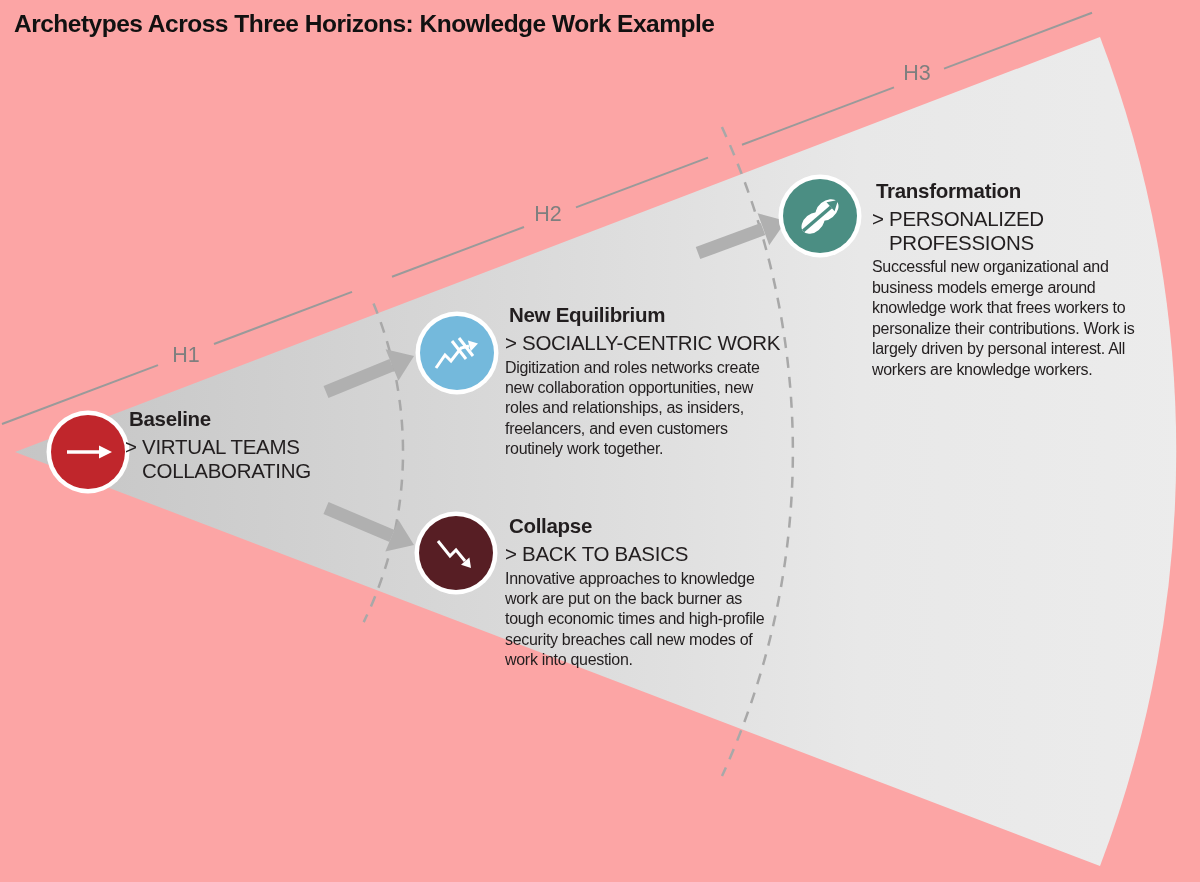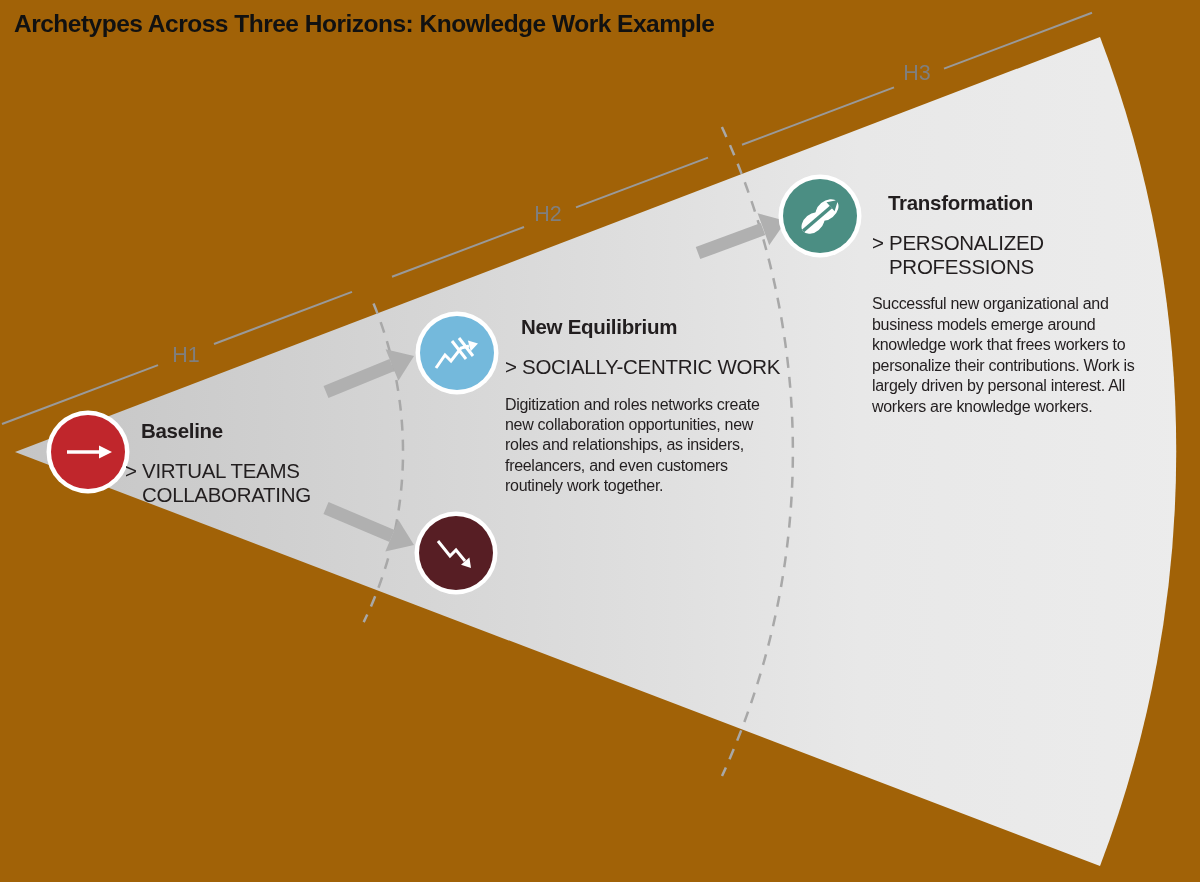--- a/index.html
+++ b/index.html
@@ -1,36 +1,36 @@
 <!DOCTYPE html>
 <html><head>
 <meta charset="utf-8">
 <style>
   html,body{margin:0;padding:0;background:#ffffff;}
   .stage{
-    position:relative;width:1200px;height:882px;overflow:hidden;background:#a16207;
+    position:relative;width:1200px;height:882px;overflow:hidden;background:#fca5a5;
     font-family:"Liberation Sans","DejaVu Sans",sans-serif;
   }
   .page-title{
     position:absolute;left:14px;top:10px;
     font-size:24.5px;font-weight:bold;color:#111111;
     letter-spacing:-0.5px;white-space:nowrap;
   }
   svg.diagram{position:absolute;left:0;top:0;}
   .h-label{font-size:21.5px;fill:#7f7f7f;}
   .card{position:absolute;color:#221e1f;}
   .card .arch-name{
-    margin:16px;font-size:20.5px;font-weight:bold;line-height:1.16;letter-spacing:-0.3px;
+    margin:4px;font-size:20.5px;font-weight:bold;line-height:1.16;letter-spacing:-0.3px;
   }
   .card .tagline{
     font-size:20.5px;font-weight:normal;line-height:1.16;letter-spacing:-0.3px;
     padding-left:17px;text-indent:-17px;
   }
   .card .desc{
-    margin-top:16px;font-size:16px;line-height:1.28;letter-spacing:-0.3px;
+    margin-top:3px;font-size:16px;line-height:1.28;letter-spacing:-0.3px;
   }
   .card-baseline{left:125px;top:403px;width:215px;}
   .card-new-equilibrium{left:505px;top:299px;width:282px;}
   .card-collapse{left:505px;top:510px;width:272px;}
   .card-transformation{left:872px;top:175px;width:266px;}
 </style>
 </head>
 <body>
 
 <div class="stage">
@@ -120,20 +120,25 @@
     <h3 class="arch-name">Baseline</h3>
     <div class="tagline">&gt; VIRTUAL TEAMS COLLABORATING</div>
   </div>
 
   <div class="card card-new-equilibrium">
     <h3 class="arch-name">New Equilibrium</h3>
     <div class="tagline">&gt; SOCIALLY-CENTRIC WORK</div>
     <div class="desc">Digitization and roles networks create new collaboration opportunities, new roles and relationships, as insiders, freelancers, and even customers routinely work together.</div>
   </div>
 
+  <div class="card card-collapse">
+    <h3 class="arch-name">Collapse</h3>
+    <div class="tagline">&gt; BACK TO BASICS</div>
+    <div class="desc">Innovative approaches to knowledge work are put on the back burner as tough economic times and high-profile security breaches call new modes of work into question.</div>
+  </div>
 
   <div class="card card-transformation">
     <h3 class="arch-name">Transformation</h3>
     <div class="tagline">&gt; PERSONALIZED PROFESSIONS</div>
     <div class="desc">Successful new organizational and business models emerge around knowledge work that frees workers to personalize their contributions. Work is largely driven by personal interest. All workers are knowledge workers.</div>
   </div>
 
 </div>
 
 </body></html>

